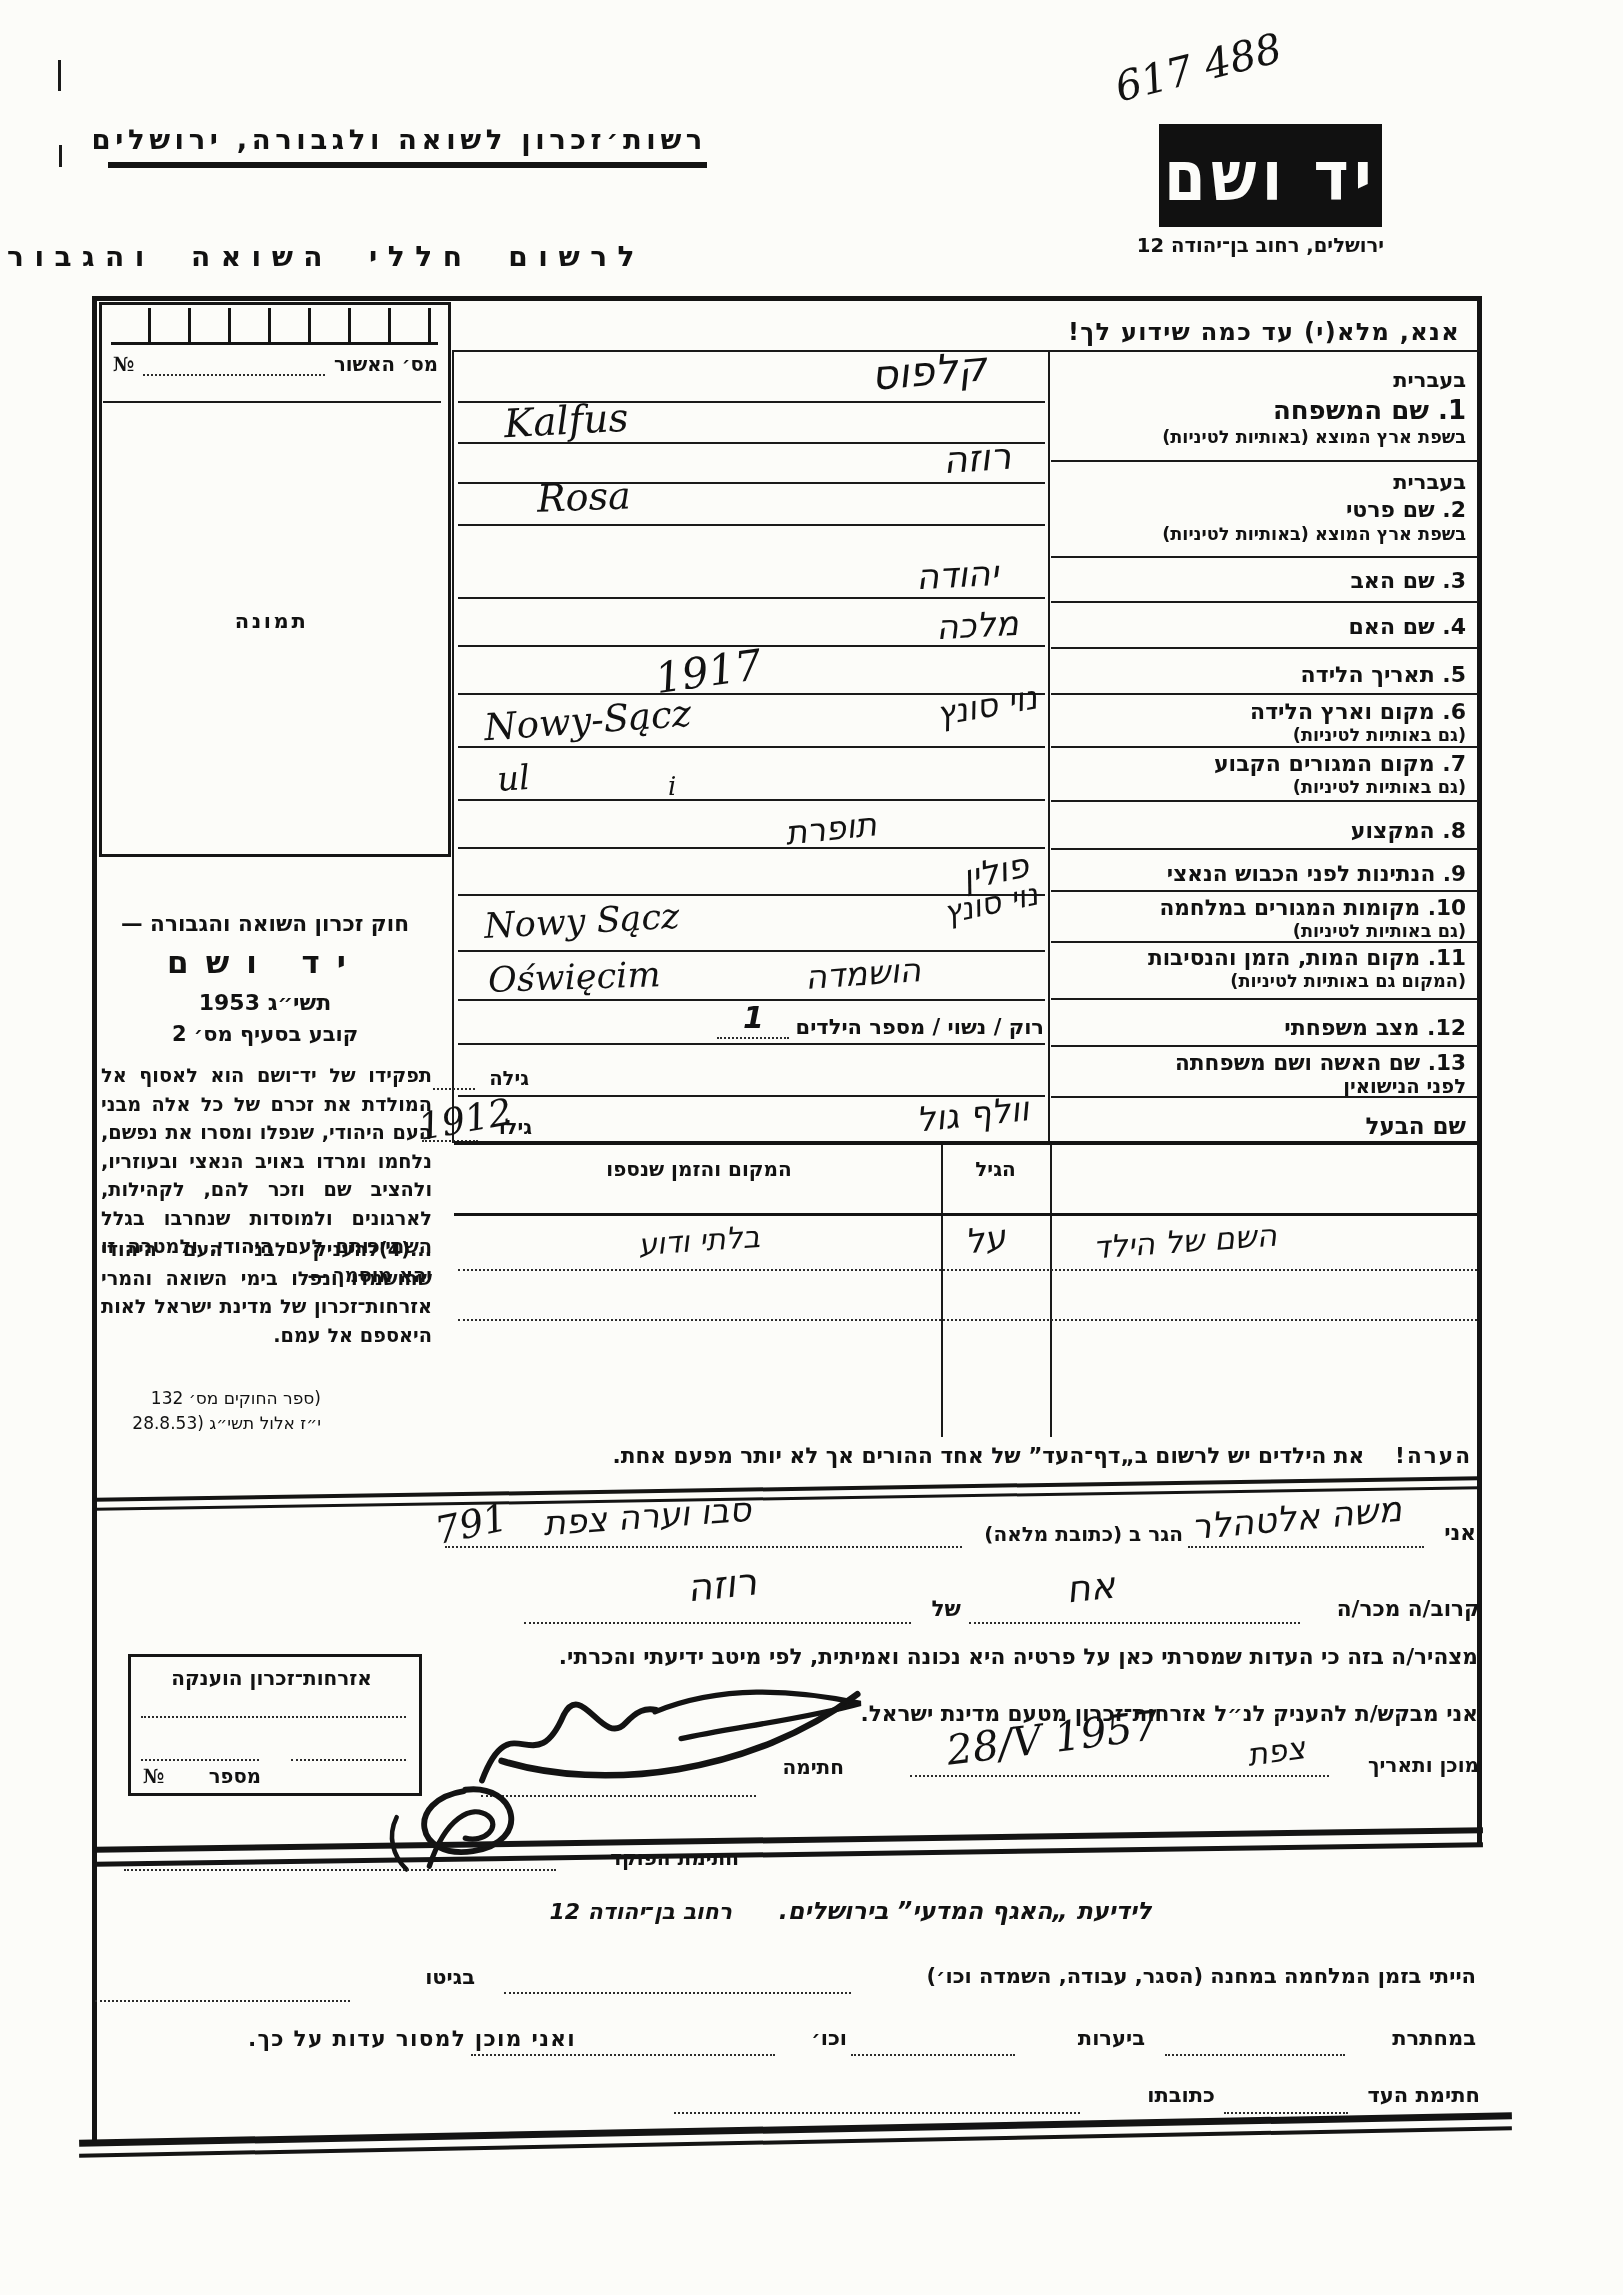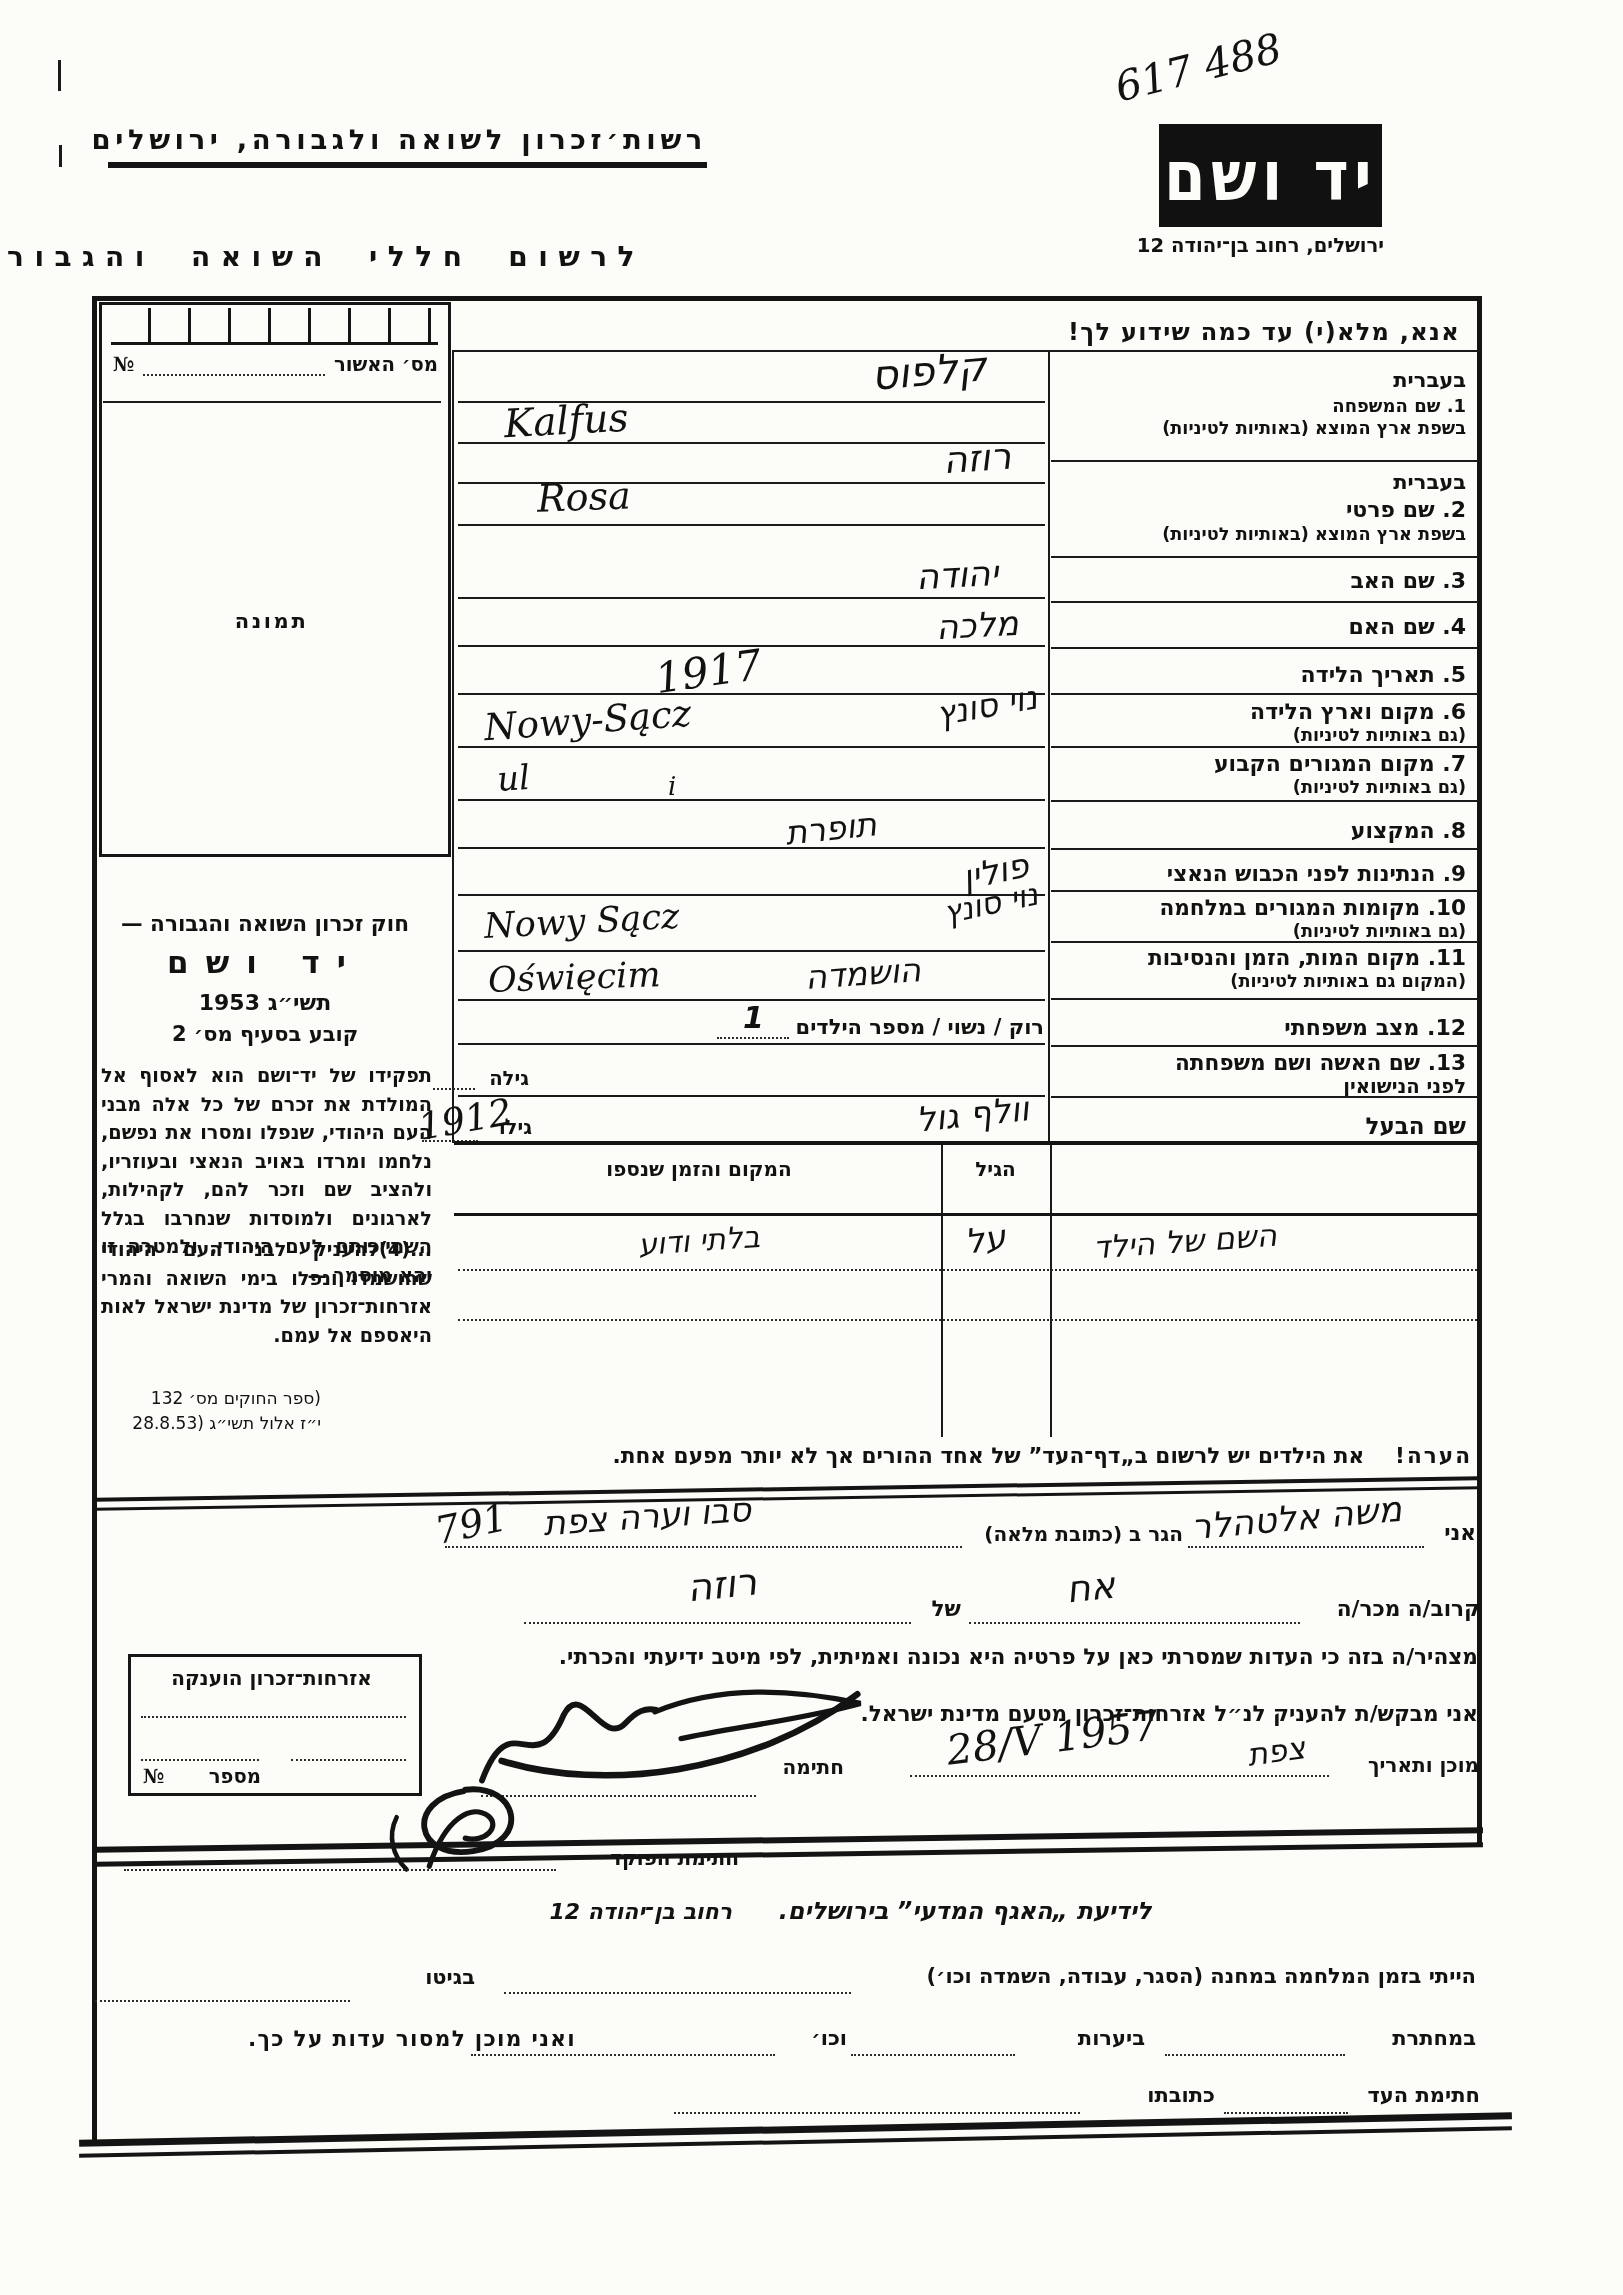--- a/index.html
+++ b/index.html
@@ -68,21 +68,21 @@
   <div class="abs rtl right" style="left:105px;top:1413px;width:216px;font-size:17px;">י״ז אלול תשי״ג (28.8.53</div>
 
   <div class="abs rtl b right nowrap" style="left:851px;top:318px;width:609px;font-size:24px;letter-spacing:1.3px;">אנא, מלא(י) עד כמה שידוע לך!</div>
   <div class="abs line" style="left:452px;top:350px;width:1028px;"></div>
 
   <div class="abs vline" style="left:452px;top:350px;height:793px;"></div>
   <div class="abs vline" style="left:1048px;top:350px;height:793px;"></div>
 
   <div class="abs rtl right" style="left:1057px;top:368px;width:409px;">
     <div class="b" style="font-size:21px;">בעברית</div>
-    <div class="b" style="font-size:18px;margin-top:2.6px;">1. שם המשפחה</div>
+    <div class="b" style="font-size:26px;margin-top:2.6px;">1. שם המשפחה</div>
     <div class="b" style="font-size:17.7px;margin-top:2.6px;">בשפת ארץ המוצא (באותיות לטיניות)</div>
   </div>
   <div class="abs thin" style="left:1051px;top:460px;width:427px;"></div>
 
   <div class="abs rtl right" style="left:1057px;top:470px;width:409px;">
     <div class="b" style="font-size:21px;">בעברית</div>
     <div class="b" style="font-size:22px;margin-top:2.6px;">2. שם פרטי</div>
     <div class="b" style="font-size:17.7px;margin-top:2.6px;">בשפת ארץ המוצא (באותיות לטיניות)</div>
   </div>
   <div class="abs thin" style="left:1051px;top:556px;width:427px;"></div>

